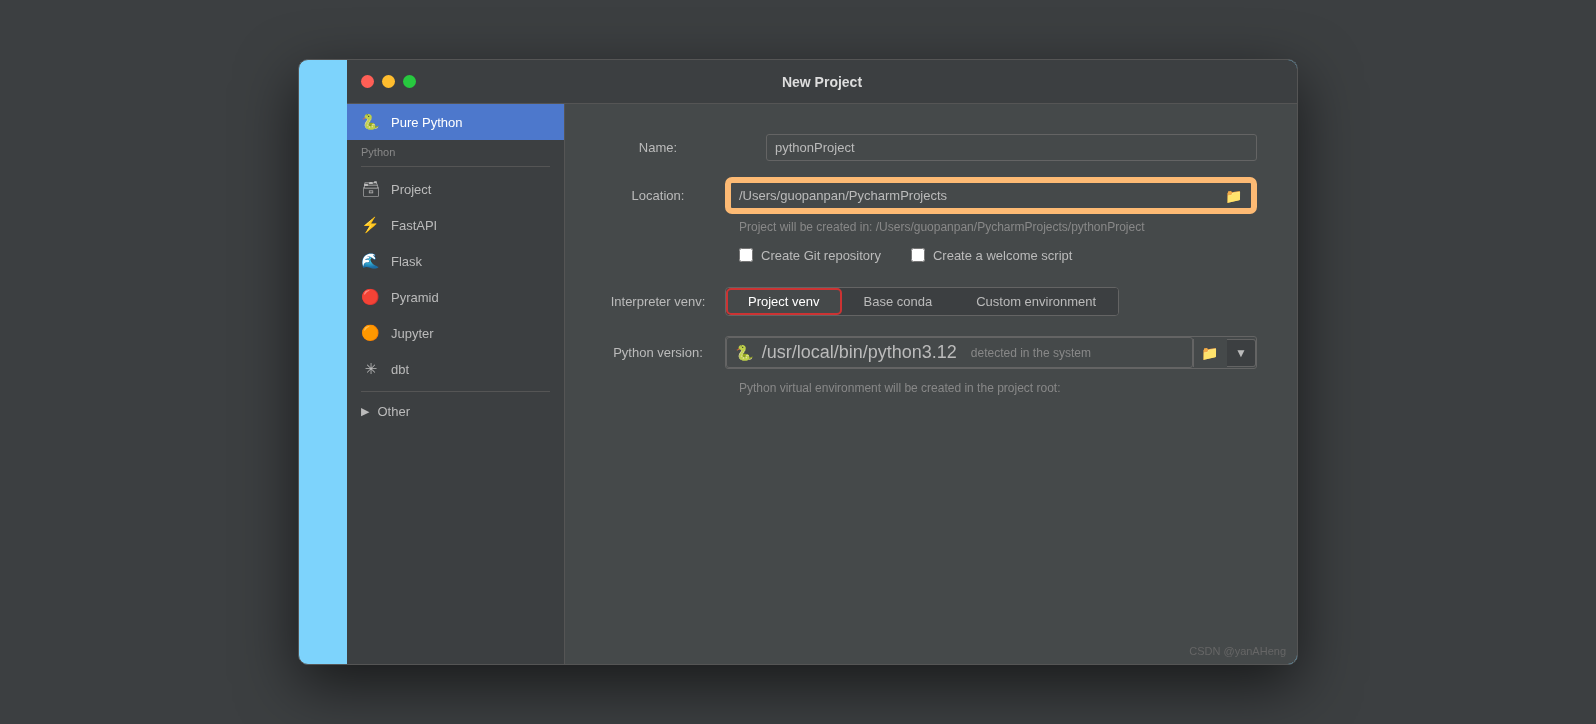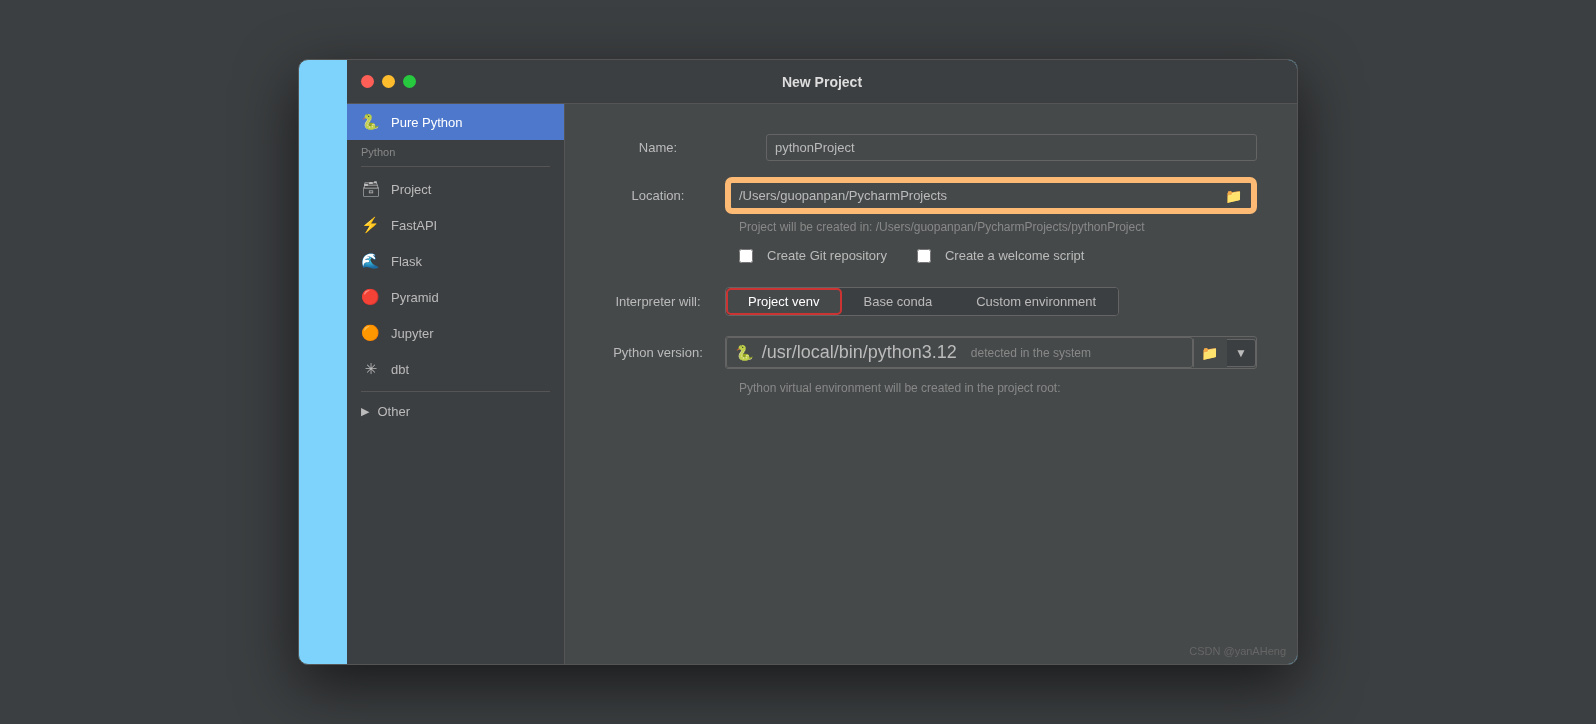--- a/index.html
+++ b/index.html
@@ -169,22 +169,22 @@
     }
     .checkboxes-row {
       display: flex;
       align-items: center;
       gap: 30px;
       margin-left: 134px;
       margin-bottom: 24px;
     }
     .checkbox-item {
       display: flex;
-      align-items: flex-end;
-      gap: 14px;
+      align-items: flex-start;
+      gap: 8px;
       cursor: pointer;
     }
     .checkbox-item input[type=checkbox] {
       width: 14px;
       height: 14px;
       accent-color: #4d78cc;
       cursor: pointer;
     }
     .checkbox-label {
       font-size: 13px;
@@ -368,21 +368,21 @@
             <input type="checkbox" style="">
             <span class="checkbox-label">Create Git repository</span>
           </label>
           <label class="checkbox-item">
             <input type="checkbox" style="">
             <span class="checkbox-label">Create a welcome script</span>
           </label>
         </div>
 
         <div class="interpreter-row">
-          <span class="form-label">Interpreter will:</span>
+          <span class="form-label">Interpreter venv:</span>
           <div class="interpreter-tabs">
             <button class="interp-tab active">Project venv</button>
             <button class="interp-tab">Base conda</button>
             <button class="interp-tab">Custom environment</button>
           </div>
         </div>
 
         <div class="python-version-row">
           <span class="form-label">Python version:</span>
           <div style="flex:1; display:flex; align-items:center; background:#45494a; border:1px solid #646464; border-radius:3px;">

